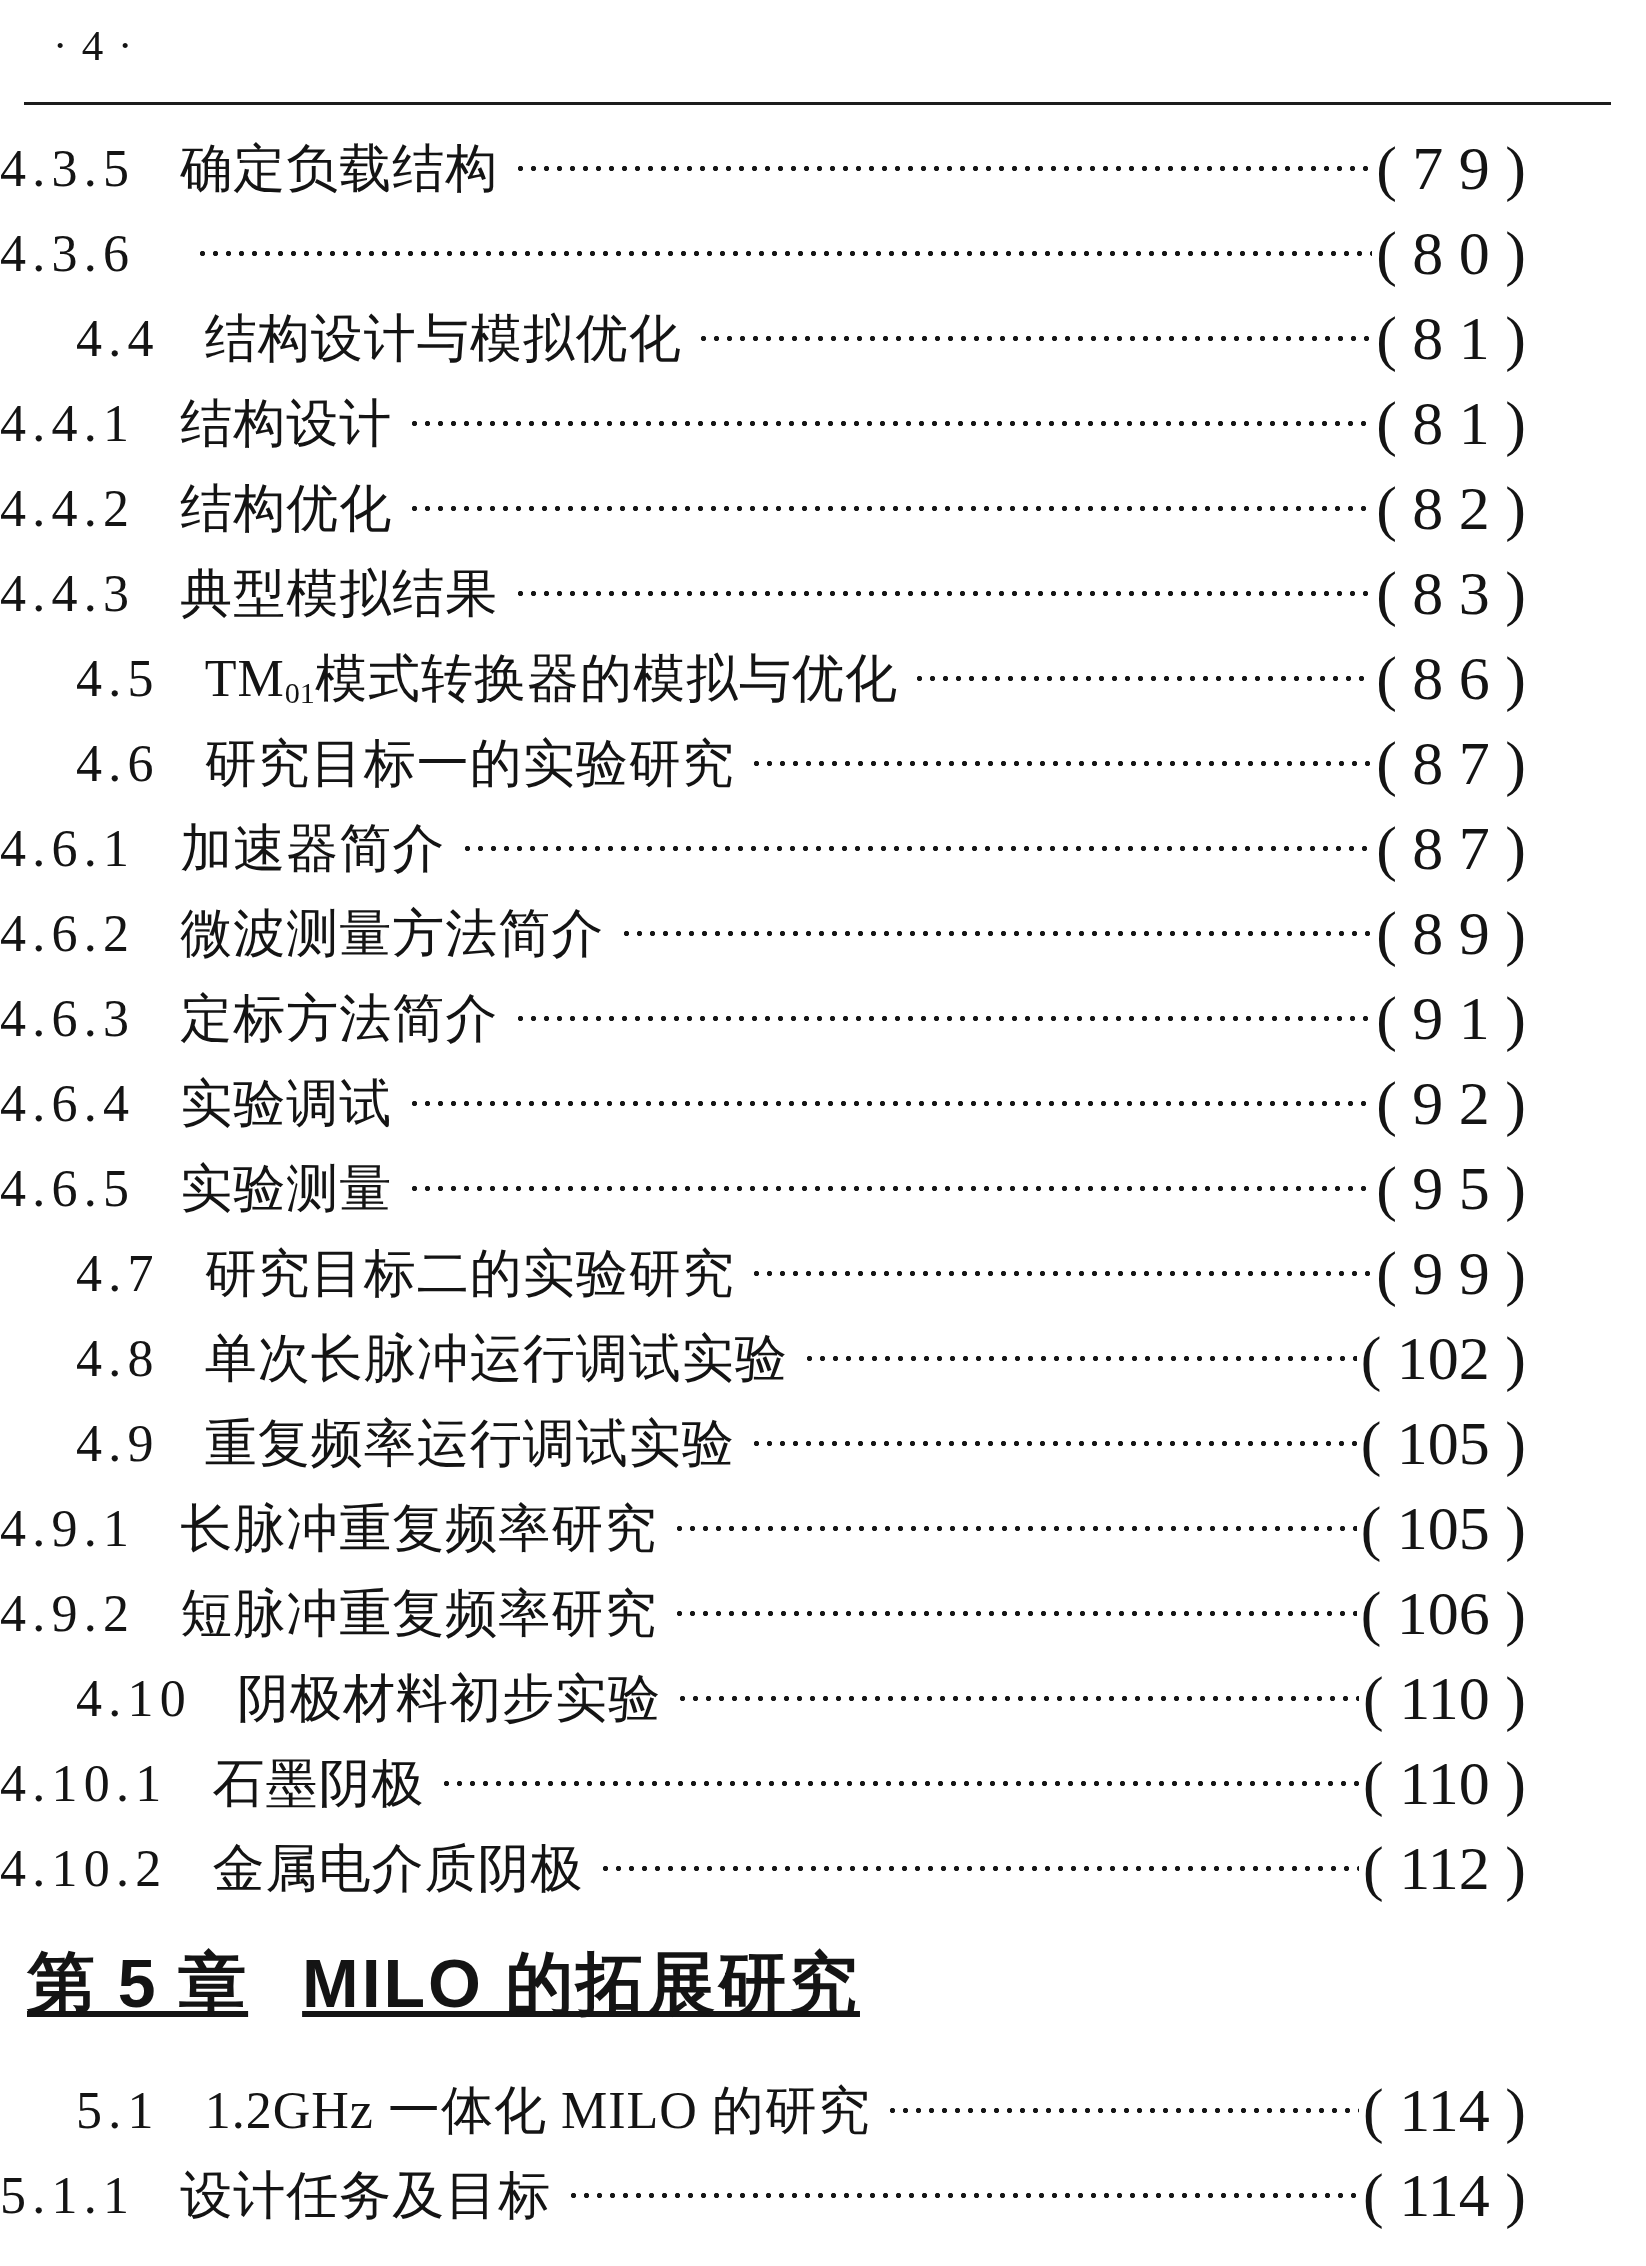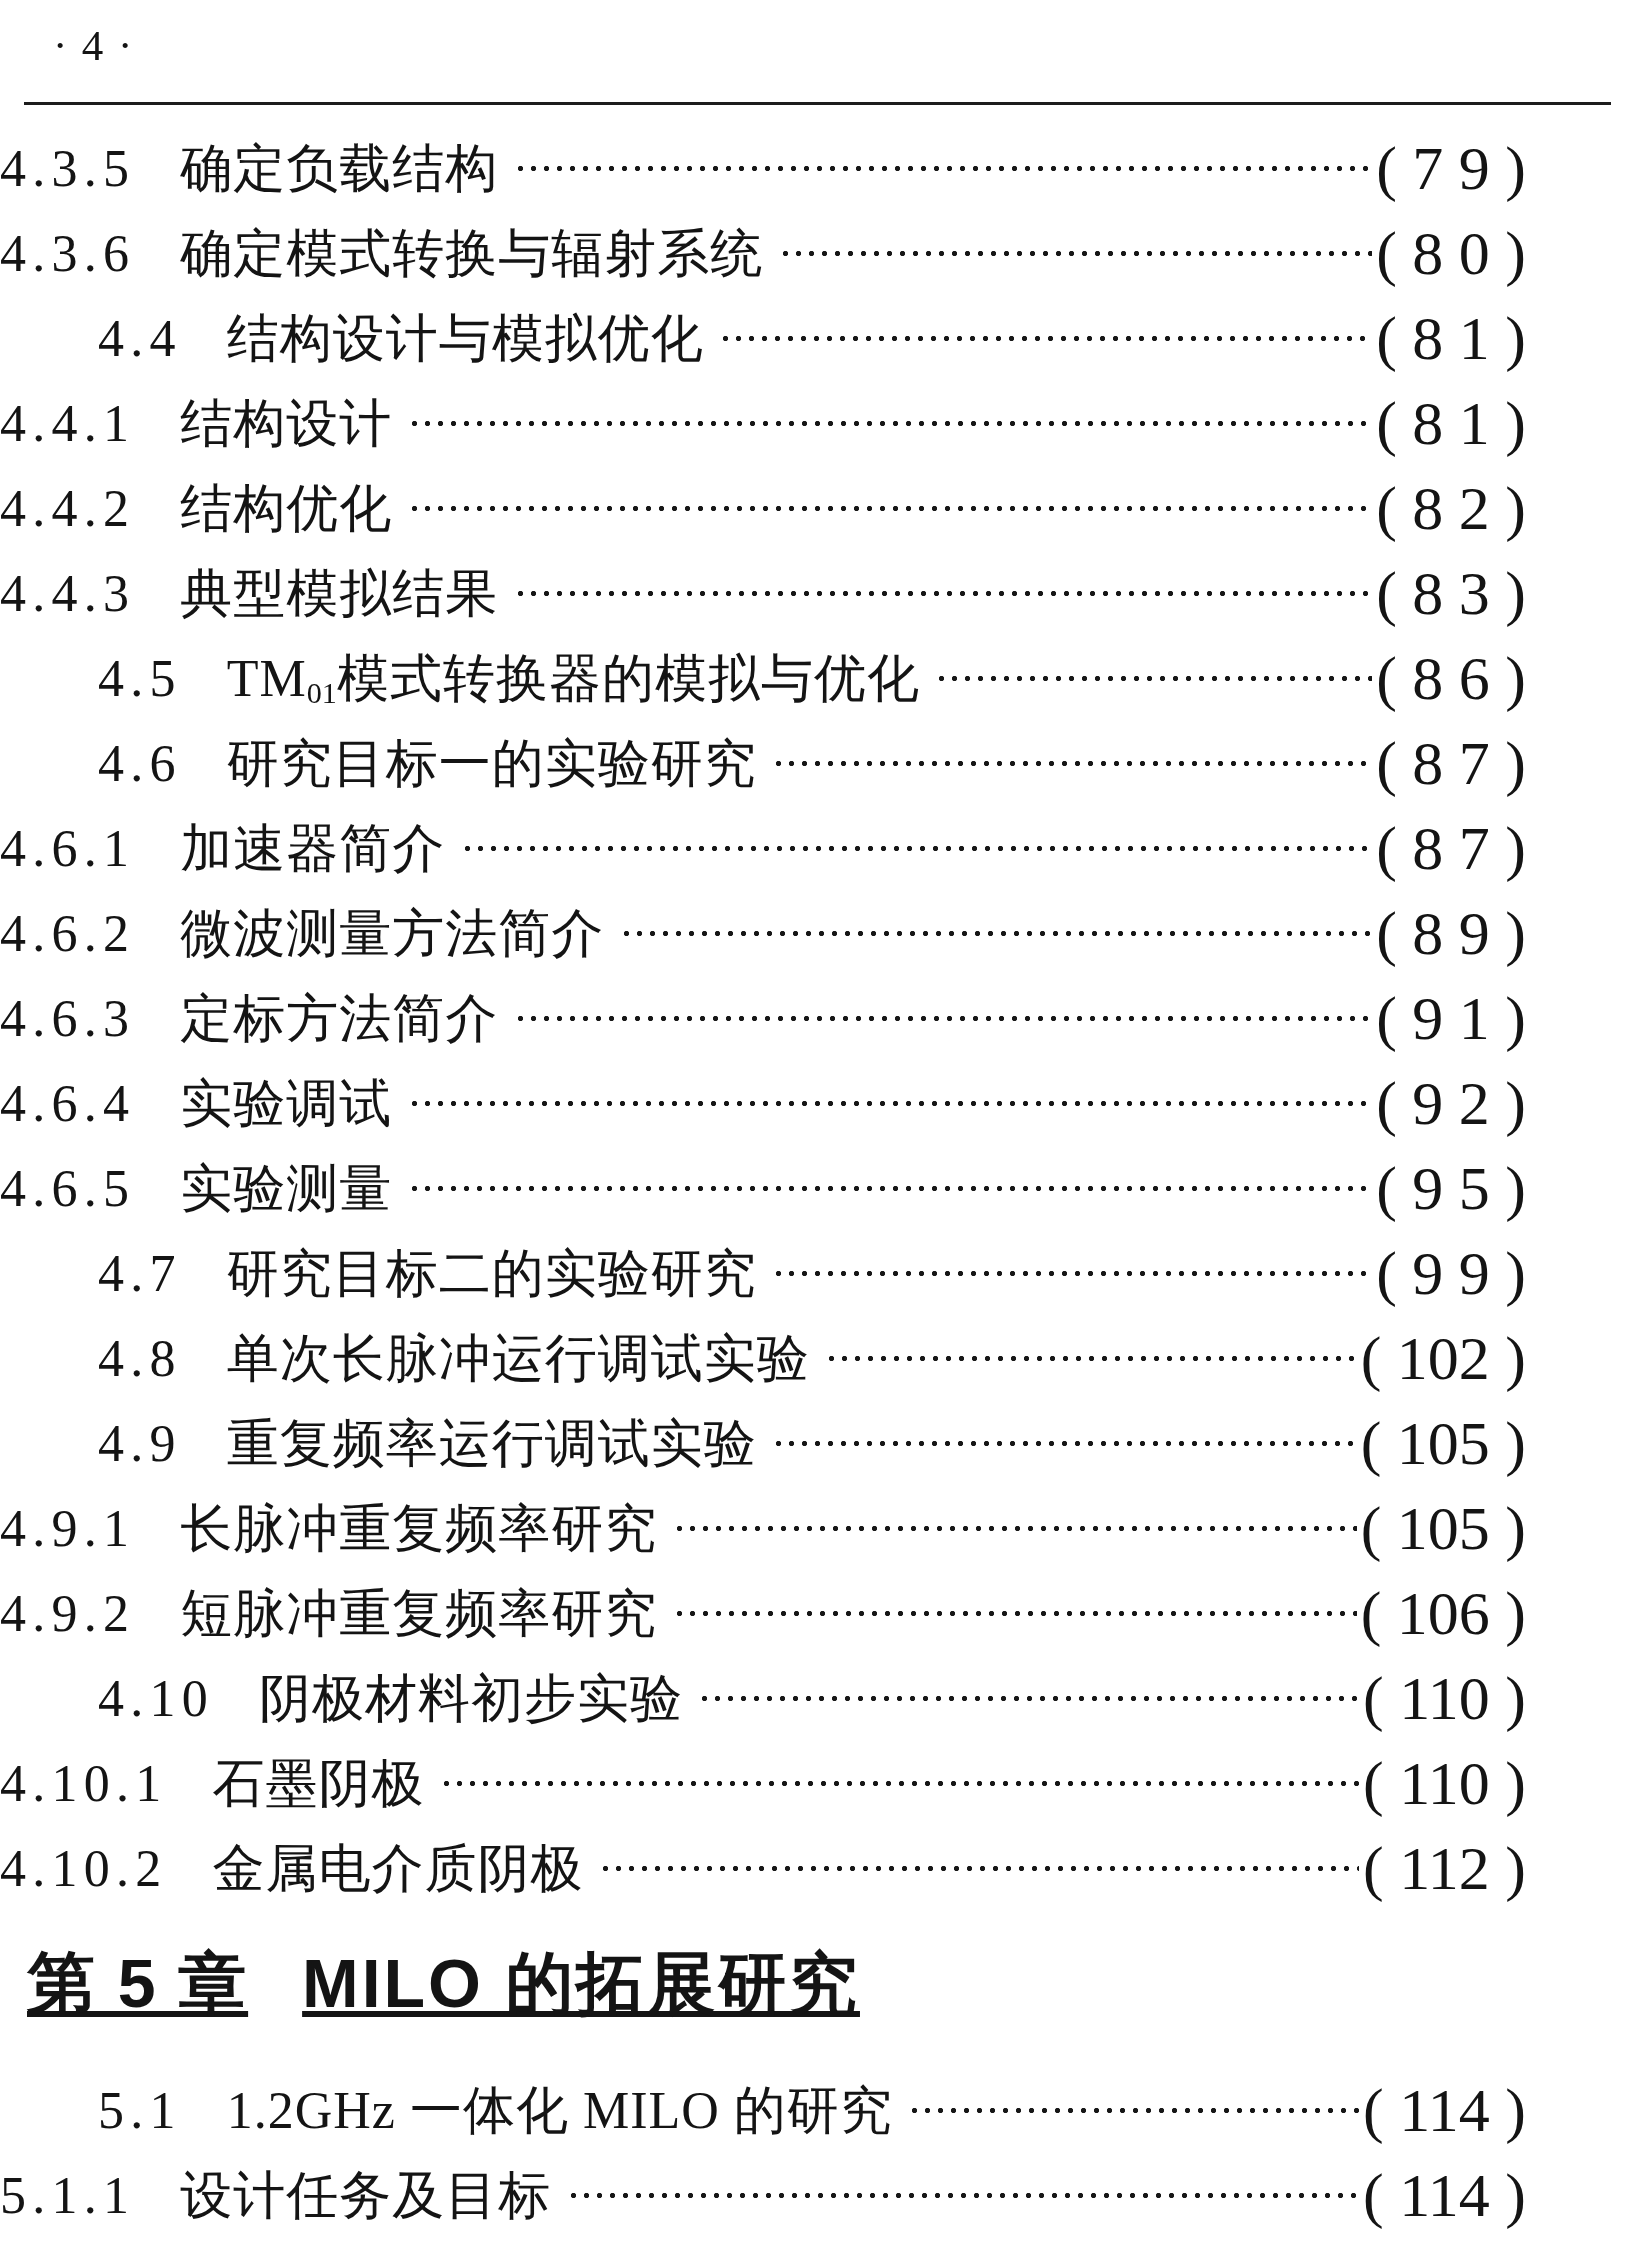--- a/index.html
+++ b/index.html
@@ -33,21 +33,21 @@
   
   .toc { margin-top: 21.3px; }
   .toc-row {
     height: 85px;
     display: flex;
     align-items: center;
     font-size: 52px;
     padding-right: 121px;
     white-space: nowrap;
   }
-  .toc-row.lv2 { padding-left: 60px; margin-left: 38px; }
+  .toc-row.lv2 { padding-left: 76px; }
   .toc-row.lv3 { }
   .toc-row .num {
     letter-spacing: 0.12em;
     margin-right: 45px;
     white-space: pre;
   }
   .toc-row .title { white-space: pre; letter-spacing: 1px; }
   .toc-row .title .sub {
     font-size: 0.58em;
     vertical-align: -0.22em;
@@ -93,21 +93,20 @@
 
 <div class="toc" id="toc-ch4">
     <div class="toc-row lv3">
       <span class="num">4.3.5</span>
       <span class="title">确定负载结构</span>
       <div class="leader"></div>
       <span class="page">( 7 9 )</span>
     </div>
     <div class="toc-row lv3">
       <span class="num">4.3.6</span>
-      <span class="title">确定模式转换与辐射系统</span>
       <div class="leader"></div>
       <span class="page">( 8 0 )</span>
     </div>
     <div class="toc-row lv2">
       <span class="num">4.4</span>
       <span class="title">结构设计与模拟优化</span>
       <div class="leader"></div>
       <span class="page">( 8 1 )</span>
     </div>
     <div class="toc-row lv3">

